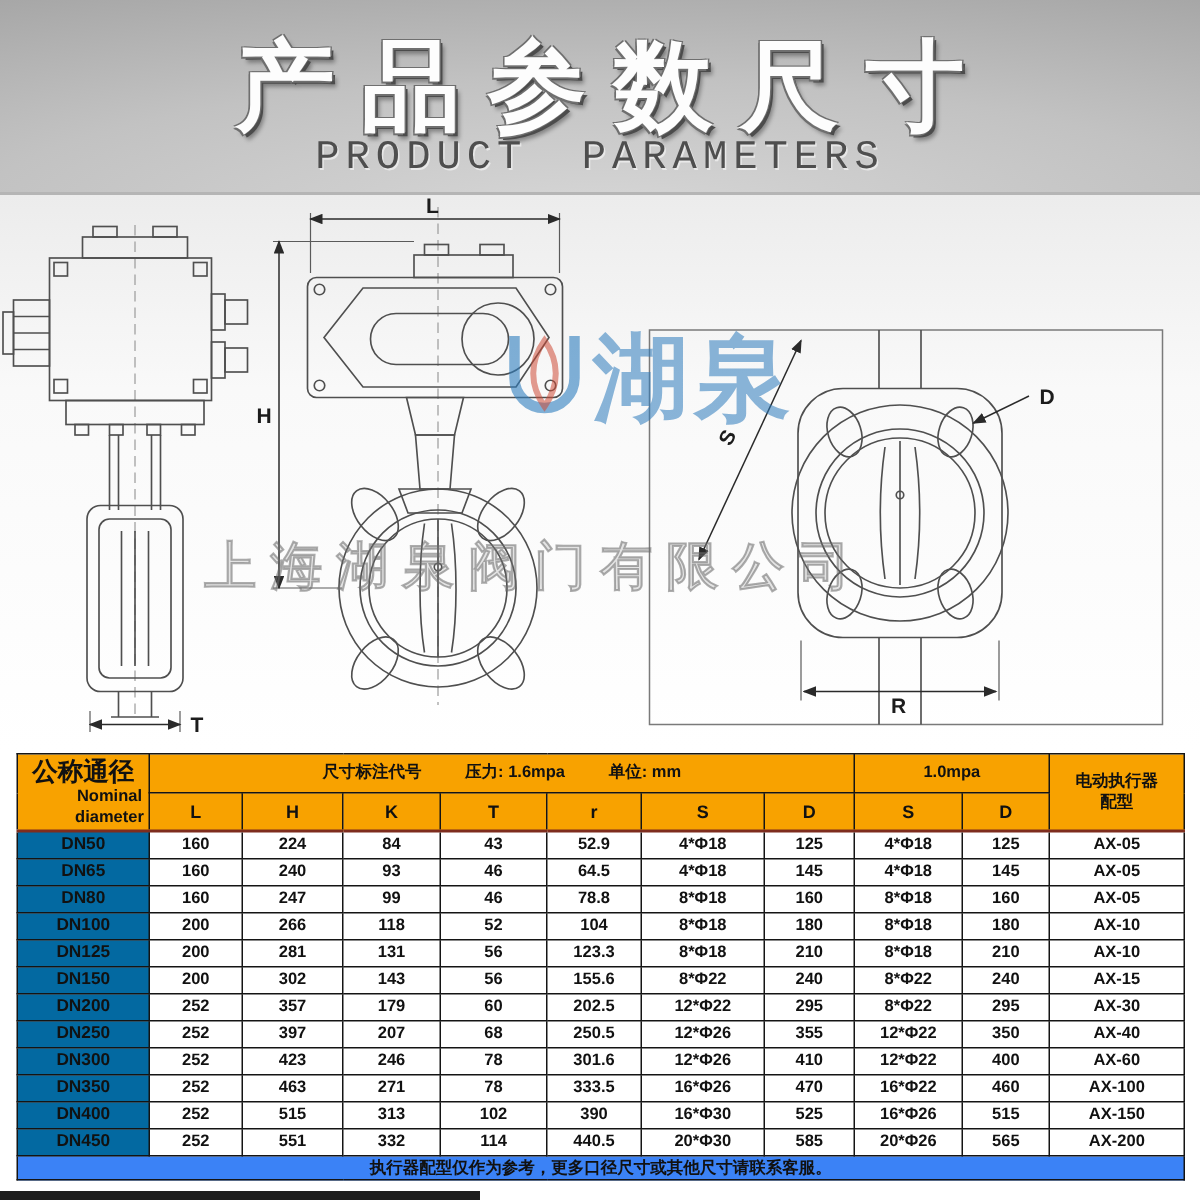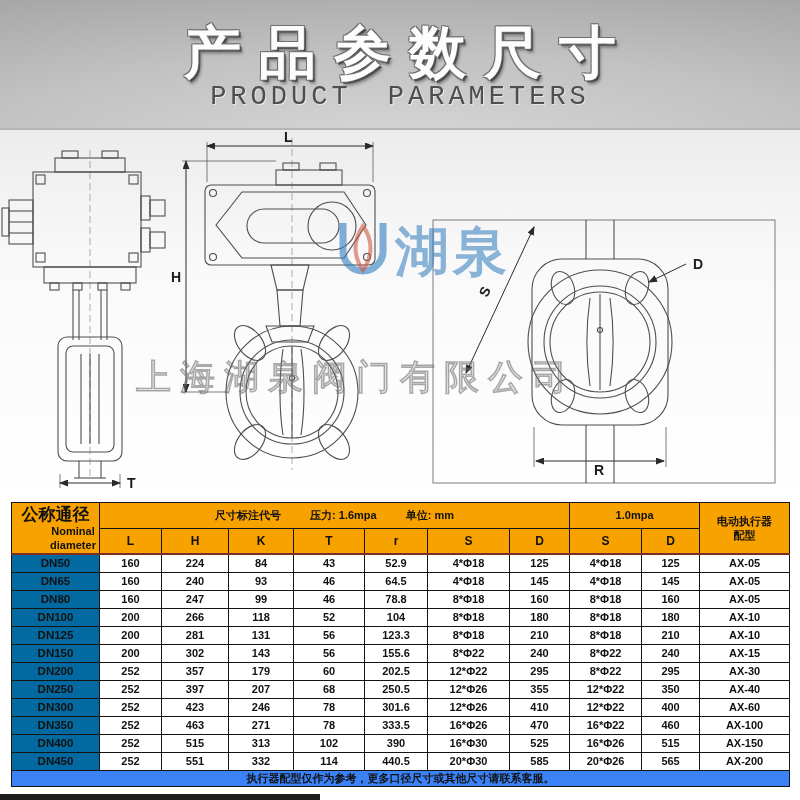--- a/index.html
+++ b/index.html
@@ -13,21 +13,21 @@
   .banner{
     height:130px;
     background:radial-gradient(ellipse 130% 170% at 50% 110%,
       #d6d6d6 0%, #c2c2c2 40%, #a7a7a7 75%, #828282 100%);
     text-align:center;overflow:hidden;
     border-bottom:2px solid #b5b5b5;
     box-sizing:border-box;
   }
   .banner h1{
     margin:0;padding-top:24px;line-height:1;
-    font-size:57px;font-weight:900;letter-spacing:18px;text-indent:18px;
+    font-size:66px;font-weight:900;letter-spacing:18px;text-indent:18px;
     color:#fdfdfd;
     text-shadow:
       -1px -1px 0 #6f6f6f, 1px -1px 0 #6f6f6f,
       -1px  1px 0 #6f6f6f, 2px  2px 0 #4c4c4c,
       3px 4px 3px rgba(0,0,0,.35);
   }
   .banner .subtitle{
     font-family:Liberation Mono, monospace;
     font-size:27px;color:#4e4e4e;letter-spacing:4px;word-spacing:16px;
     margin-top:1px;text-shadow:1px 1px 0 rgba(255,255,255,.55);
@@ -40,21 +40,21 @@
   }
   .drawings svg.draw{position:absolute;left:0;top:0;}
   .cl{stroke:#9a9a9a;stroke-width:.8;stroke-dasharray:7 4;}
   .ext{stroke:#5a5a5a;stroke-width:.8;}
   .dim{stroke:#2a2a2a;stroke-width:1;}
   .boxline{stroke:#7a7a7a;stroke-width:1;fill:none;}
   .dlabel{fill:#1c1c1c;font:bold 14px "Liberation Sans",sans-serif;stroke:none;}
 
   .logo{position:absolute;left:336px;top:90px;display:flex;align-items:center;z-index:3;}
   .logo-text{
-    font-size:54px;font-weight:900;line-height:1;margin-left:5px;letter-spacing:4px;
+    font-size:64px;font-weight:900;line-height:1;margin-left:5px;letter-spacing:4px;
     color:rgba(44,122,188,.55);
   }
   .watermark{
     position:absolute;left:136px;top:224px;z-index:4;white-space:nowrap;
     font-size:35px;font-weight:400;letter-spacing:9px;
     color:rgba(128,128,128,.20);
     -webkit-text-stroke:1.4px rgba(105,105,105,.55);
   }
 
   

